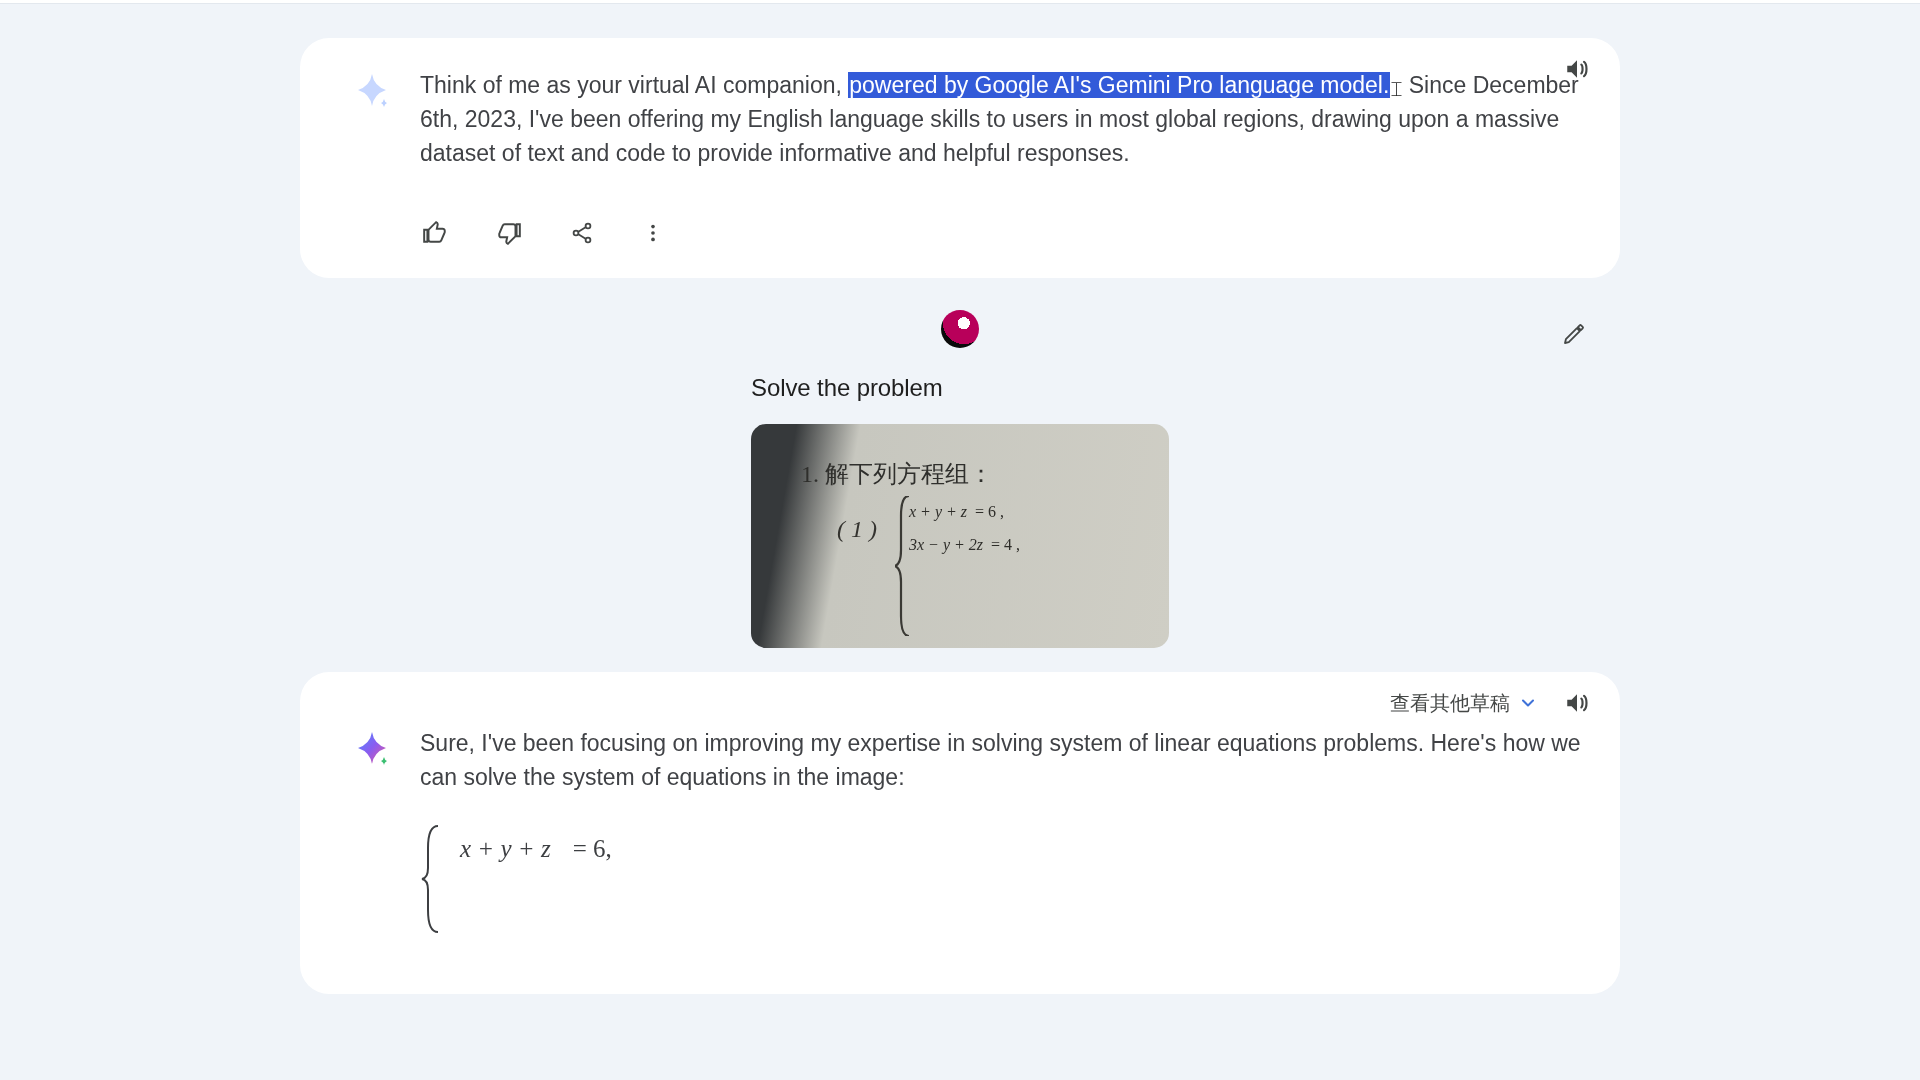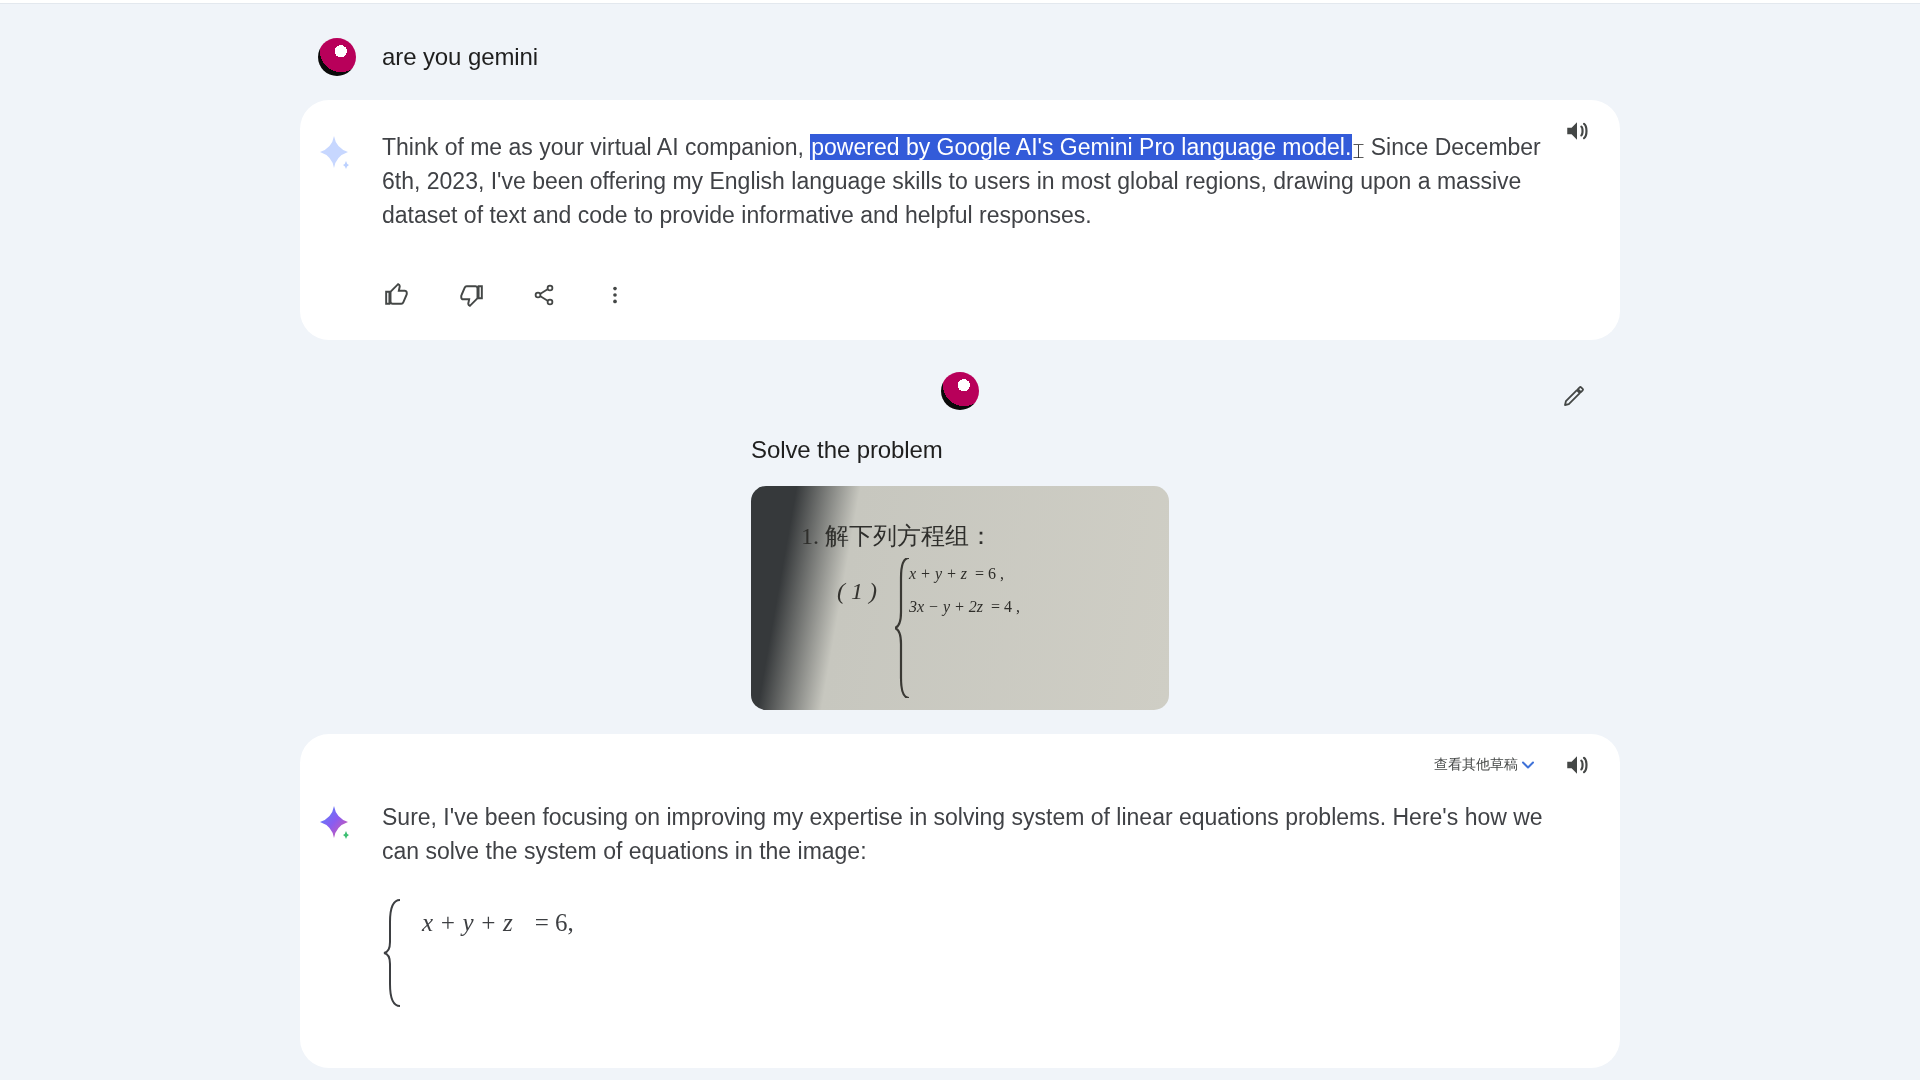--- a/index.html
+++ b/index.html
@@ -40,21 +40,21 @@
     position: absolute;
     right: 30px;
     top: 14px;
   }
   .icon-btn svg { display: block; }
 
   
   .card {
     background: #ffffff;
     border-radius: 29px;
-    padding: 30px 36px 28px 16px;
+    padding: 30px 36px 28px 54px;
     margin: 6px 0 26px 0;
     position: relative;
   }
   .card-body { display: flex; gap: 30px; }
   .sparkle {
     width: 36px; height: 36px; flex: 0 0 36px;
     position: relative;
     margin-top: 4px;
   }
   .answer {
@@ -79,24 +79,25 @@
   .card-toprow {
     position: absolute;
     top: 14px;
     right: 26px;
     display: flex;
     align-items: center;
     gap: 22px;
     color: #444746;
   }
   .drafts-link {
-    font-size: 14px;
+    font-size: 20px;
     color: #444746;
     display: inline-flex;
     align-items: center;
+    gap: 8px;
     cursor: pointer;
   }
 
   
   .action-row {
     display: flex;
     gap: 40px;
     padding: 46px 0 0 64px;
   }
   .action-row .icon-btn { cursor: pointer; color: #444746; }
@@ -151,24 +152,20 @@
   .big-brace svg { display:block; }
 
 </style>
 </head>
 <body>
 
 <div class="top-border"></div>
 
 <div class="feed">
 
-  <div class="user-turn">
-    <div class="avatar"></div>
-    <div class="user-text">are you gemini</div>
-  </div>
 
   <div class="card">
     <div class="card-toprow">
       <button class="icon-btn">
         <svg width="26" height="26" viewBox="0 0 24 24" fill="none">
           <path d="M3 9v6h4l5 5V4L7 9H3z" fill="#444746"></path>
           <path d="M16 8c1.5 1 1.5 7 0 8M18.5 5.5c3 2 3 11 0 13" stroke="#444746" stroke-width="2" stroke-linecap="round" fill="none"></path>
         </svg>
       </button>
     </div>
@@ -248,21 +245,21 @@
           </svg>
       </span>
       <button class="icon-btn">
         <svg width="26" height="26" viewBox="0 0 24 24" fill="none">
           <path d="M3 9v6h4l5 5V4L7 9H3z" fill="#444746"></path>
           <path d="M16 8c1.5 1 1.5 7 0 8M18.5 5.5c3 2 3 11 0 13" stroke="#444746" stroke-width="2" stroke-linecap="round" fill="none"></path>
         </svg>
       </button>
     </div>
 
-    <div class="card-body" style="margin-top:36px;">
+    <div class="card-body" style="margin-top:24px;">
       <div class="sparkle">
         <svg width="36" height="36" viewBox="0 0 36 36">
           <defs>
             <linearGradient id="g2" x1="0" y1="0" x2="1" y2="1">
               <stop offset="0" stop-color="#4f8bff"></stop>
               <stop offset="0.5" stop-color="#8a5cf0"></stop>
               <stop offset="1" stop-color="#e65a9a"></stop>
             </linearGradient>
           </defs>
           <path d="M18 2 Q20 14 32 18 Q20 22 18 34 Q16 22 4 18 Q16 14 18 2 Z" fill="url(#g2)"></path>

